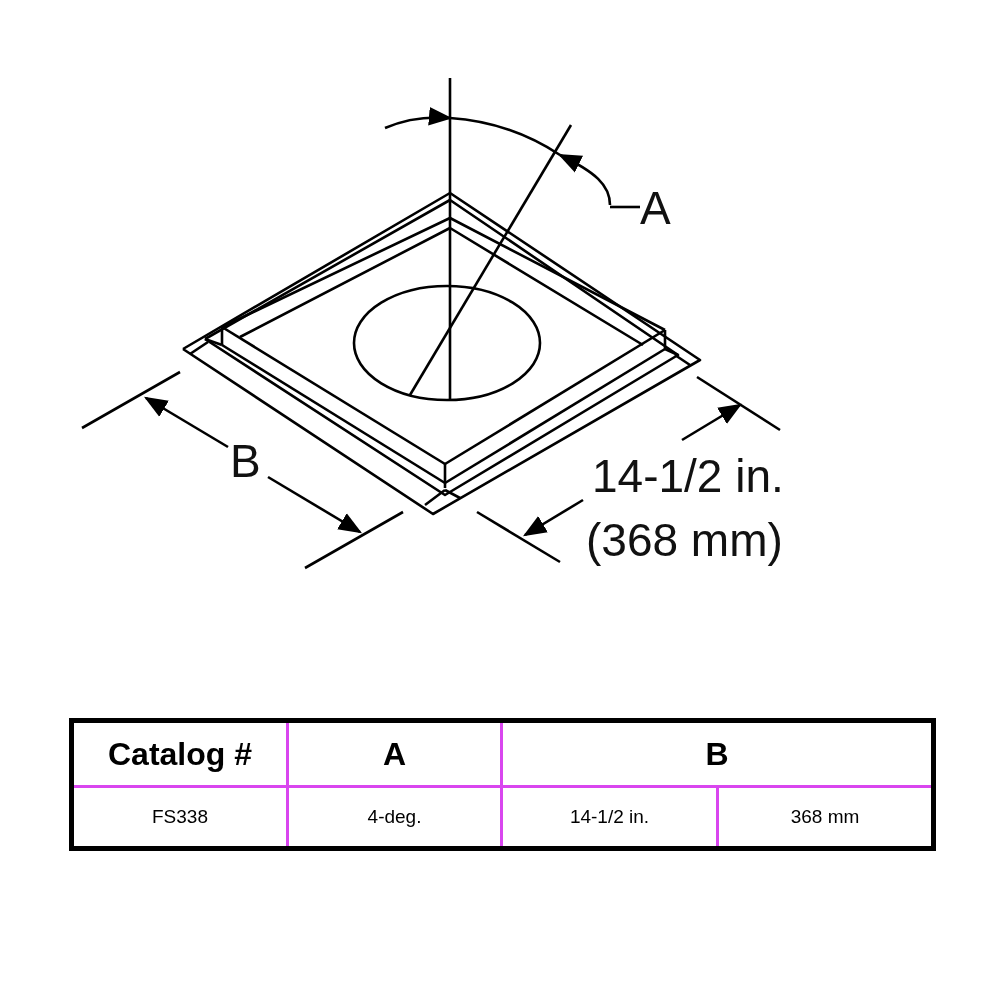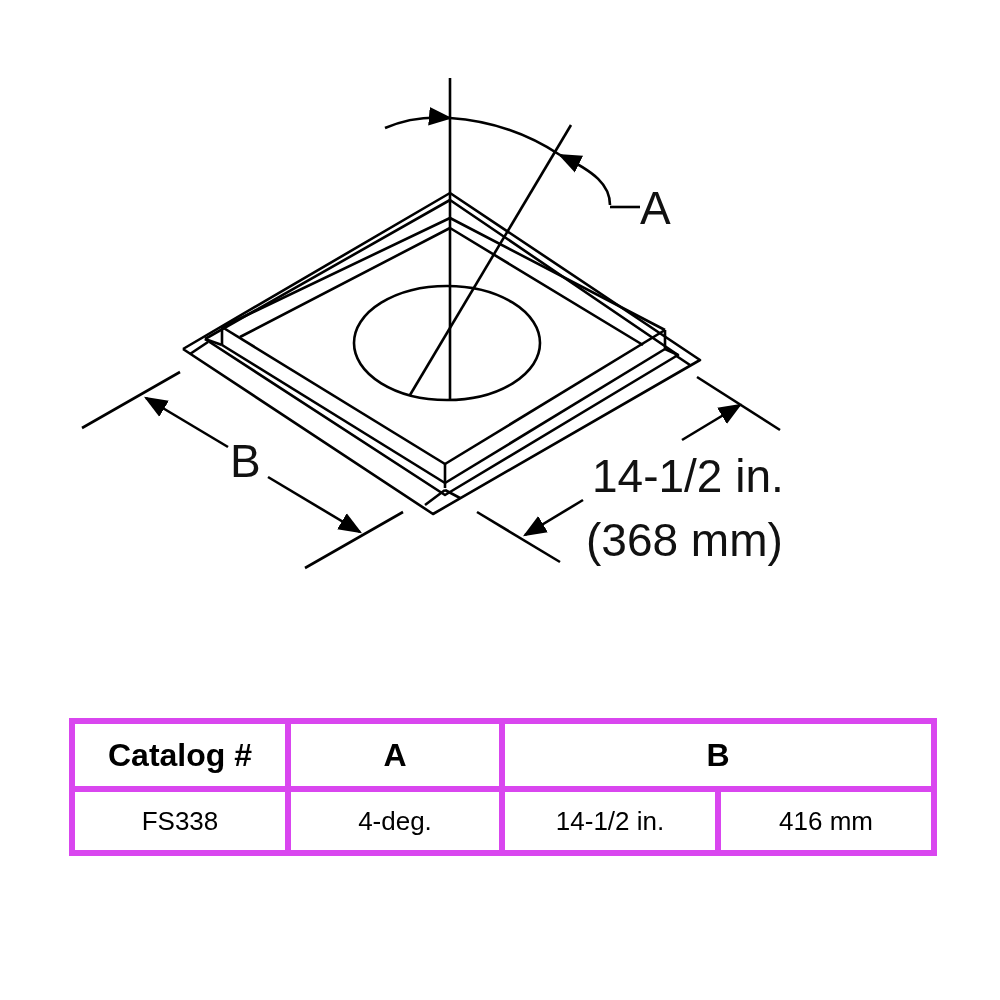--- a/index.html
+++ b/index.html
@@ -4,24 +4,24 @@
 <style>
   html, body { margin: 0; padding: 0; background: #ffffff; }
   body { width: 1000px; height: 1000px; position: relative; overflow: hidden; font-family: "Liberation Sans", sans-serif; color: #000; }
   #diagram { position: absolute; left: 0; top: 0; width: 1000px; height: 640px; }
   .lbl { font-family: "Liberation Sans", sans-serif; fill: #111; }
   #spec-table {
     position: absolute; left: 69px; top: 718px; width: 862px;
     border-collapse: collapse; border: 5px solid #000; table-layout: fixed;
   }
   #spec-table td, #spec-table th {
-    border: 6px solid #d946ef; text-align: center; vertical-align: middle; padding: 0;
+    border: 3px solid #d946ef; text-align: center; vertical-align: middle; padding: 0;
   }
   #spec-table th { font-weight: bold; font-size: 32px; height: 62px; }
-  #spec-table td { font-size: 26px; height: 58px; font-weight: normal; }
+  #spec-table td { font-size: 19px; height: 58px; font-weight: normal; }
 </style>
 </head>
 <body>
 
 <svg id="diagram" viewBox="0 0 1000 640" xmlns="http://www.w3.org/2000/svg">
   <defs>
     <marker id="arr" viewBox="0 0 10 10" refX="9" refY="5" markerWidth="9" markerHeight="9" orient="auto-start-reverse">
       <path d="M0,1 L10,5 L0,9 z" fill="#000"></path>
     </marker>
   </defs>
@@ -85,16 +85,16 @@
   <tbody>
       <tr>
     <th>Catalog #</th>
     <th>A</th>
     <th colspan="2">B</th>
   </tr>
   <tr>
     <td>FS338</td>
     <td>4-deg.</td>
     <td>14-1/2 in.</td>
-    <td>416 mm</td>
+    <td>368 mm</td>
   </tr>
 </tbody>
   </table>
 
 </body></html>

